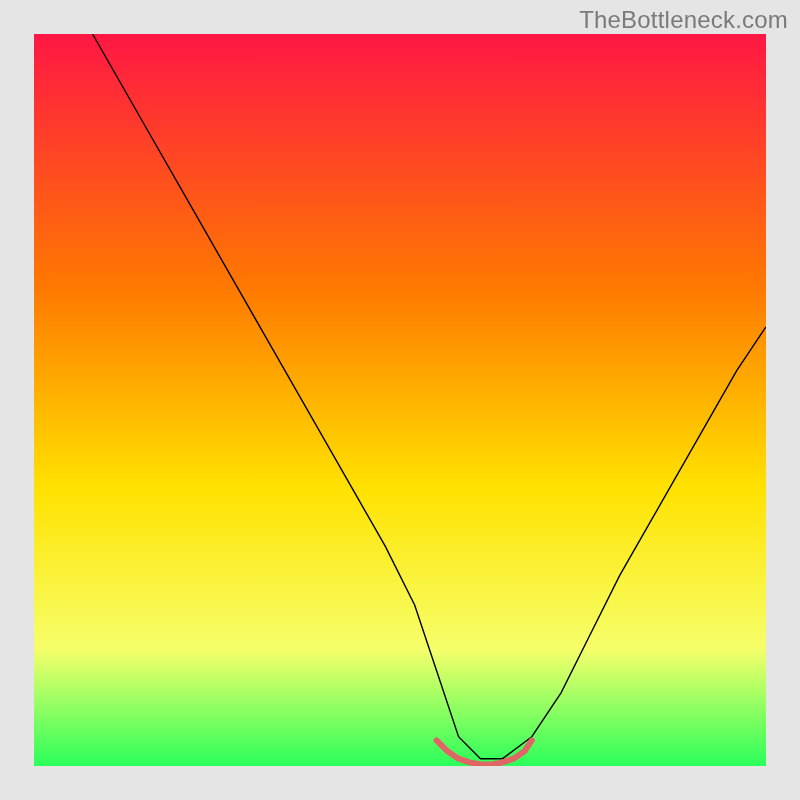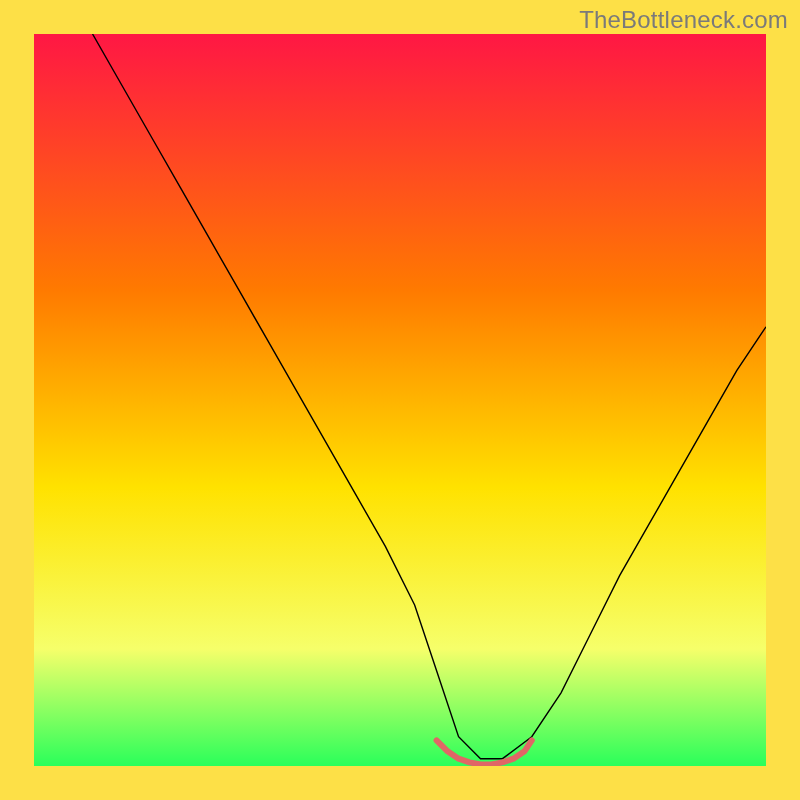--- a/index.html
+++ b/index.html
@@ -10,21 +10,21 @@
     background: #000;
     overflow: hidden;
     font-family: Arial, Helvetica, sans-serif;
   }
   .frame {
     position: absolute;
     left: 0;
     top: 0;
     width: 800px;
     height: 800px;
-    background: #fde047;
+    background: #e5e5e5;
   }
   .watermark {
     position: absolute;
     top: 6px;
     right: 12px;
     color: #7a7a7a;
     font-size: 24px;
     font-weight: 400;
     letter-spacing: 0.2px;
     user-select: none;

